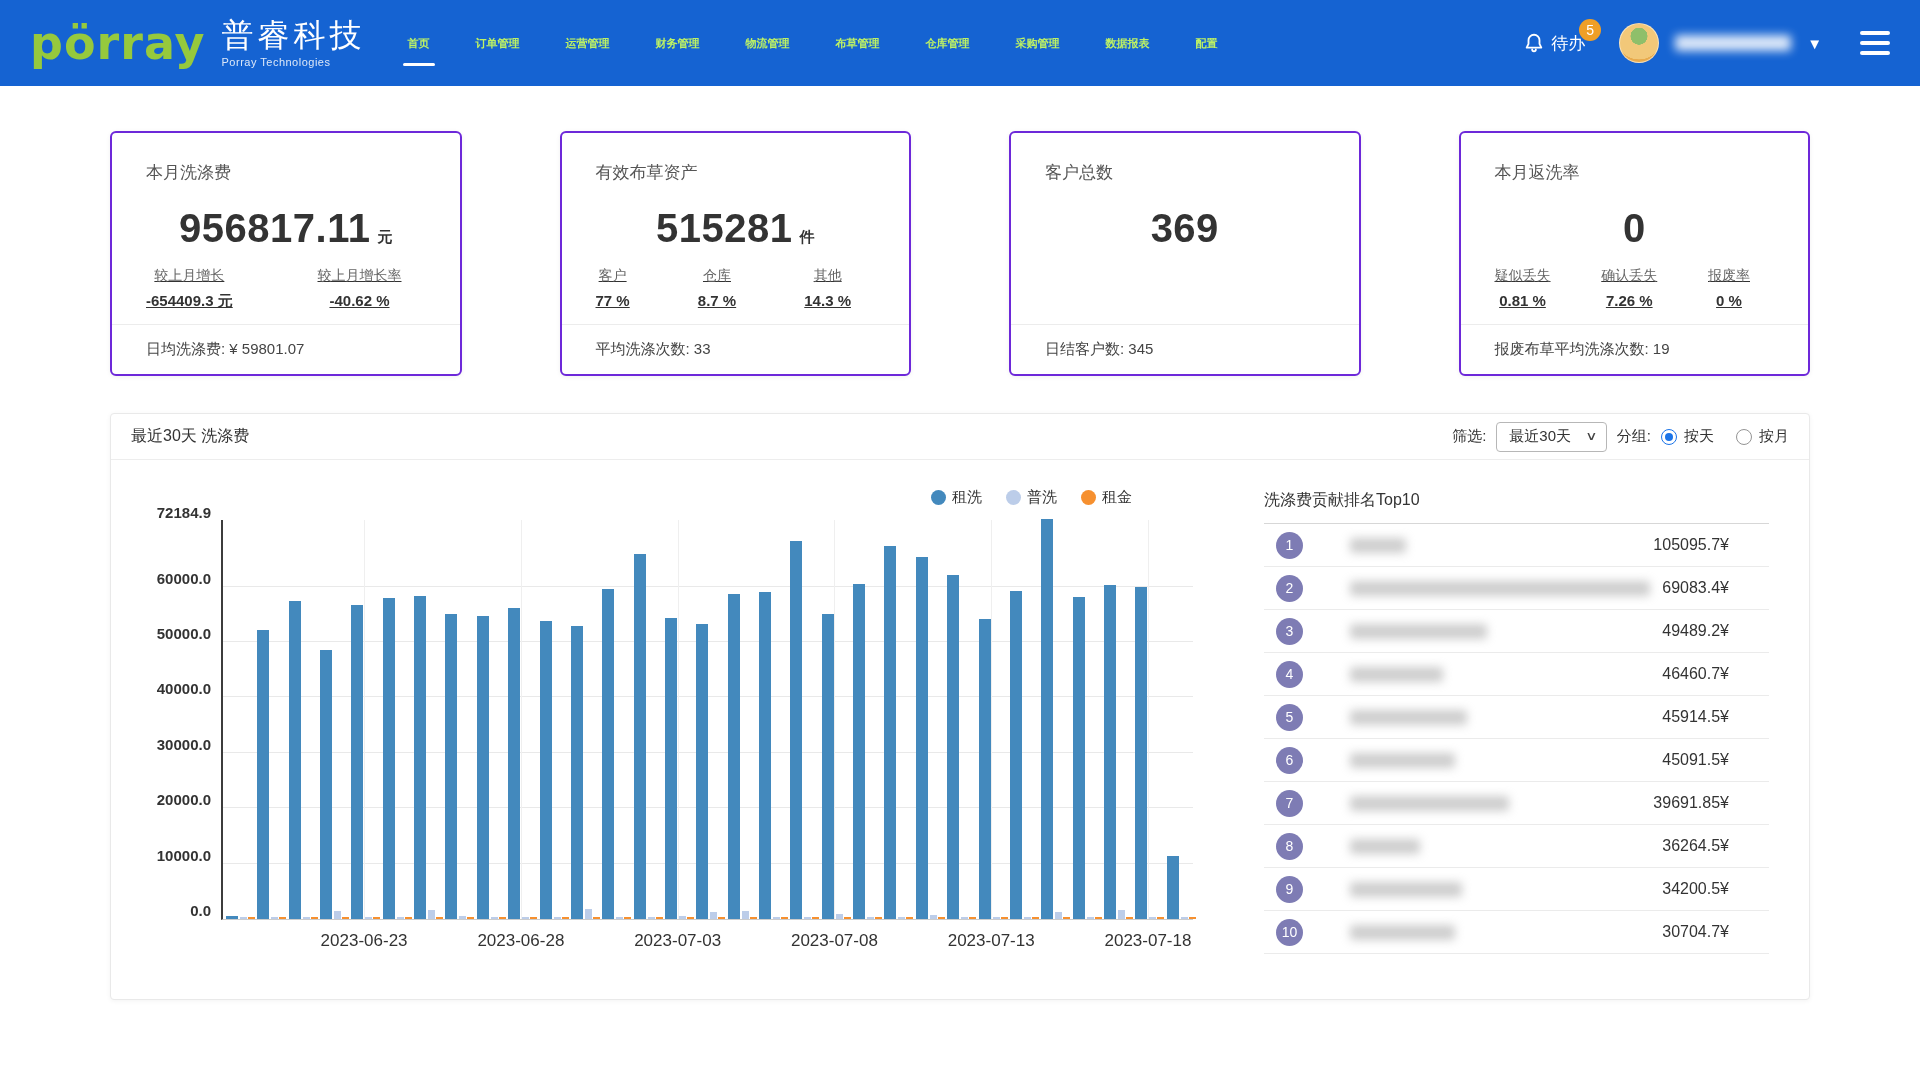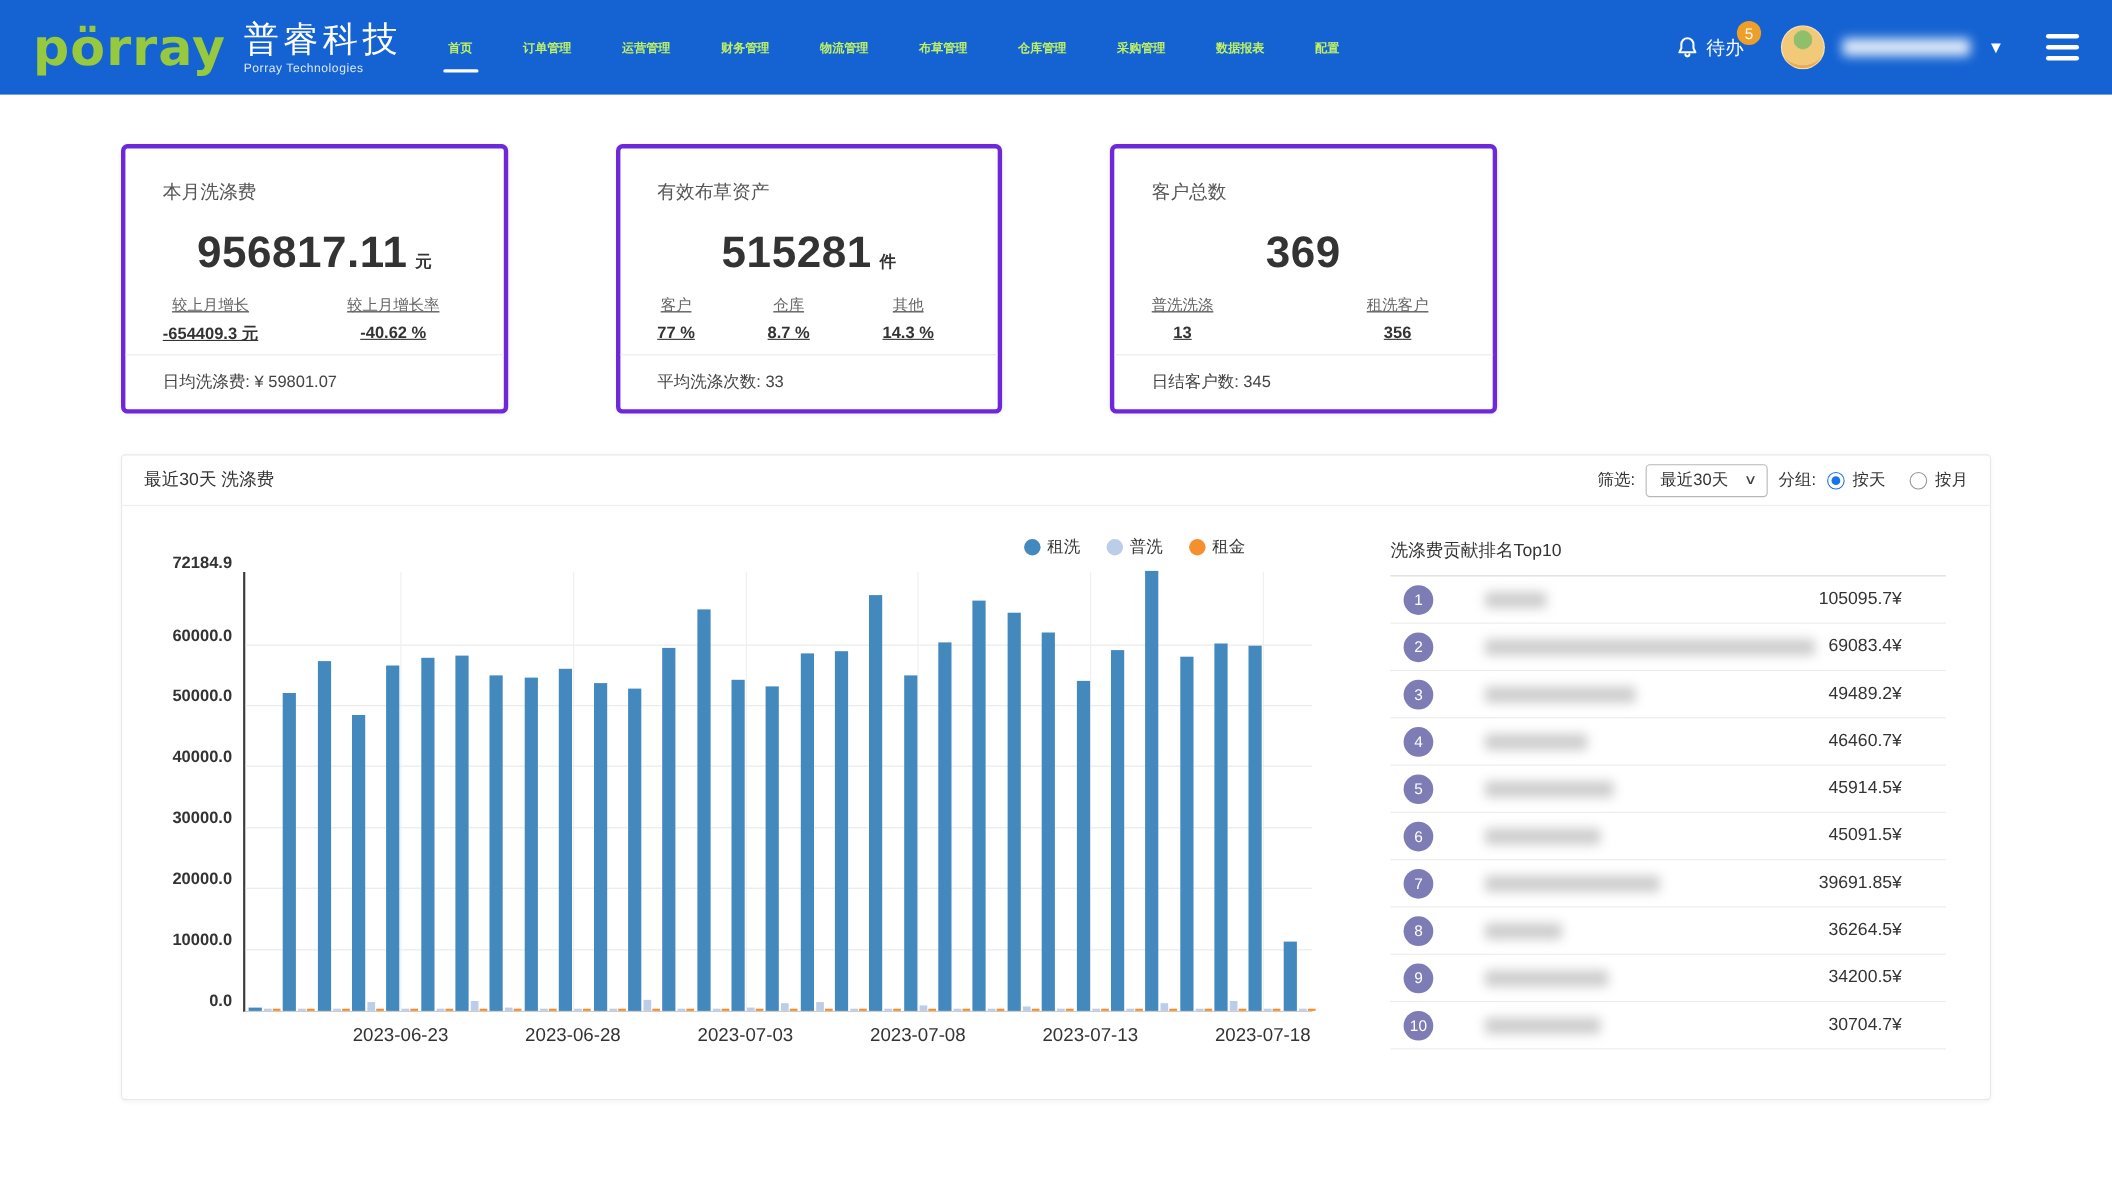--- a/index.html
+++ b/index.html
@@ -55,21 +55,21 @@
   .burger { width:30px; display:flex; flex-direction:column; gap:6px; cursor:pointer; margin-left:22px; }
   .burger span { display:block; height:4px; background:#fff; border-radius:2px; }
 
   
   .cards {
     display:grid; grid-template-columns:repeat(4, 1fr); gap:98px;
     margin:45px 110px 0;
   }
   .card {
     position:relative; height:245px;
-    border:4px solid #6d28d9; border-radius:6px;
+    border:2px solid #6d28d9; border-radius:6px;
     box-shadow:0 1px 5px rgba(0,0,0,.06);
     background:#fff;
   }
   .card-title { font-size:17px; color:#555; padding:28px 34px 0; }
   .card-value-row { text-align:center; margin-top:22px; color:#333; white-space:nowrap; }
   .card-value { font-size:40px; font-weight:bold; letter-spacing:.5px; }
   .card-unit { font-size:15px; font-weight:bold; margin-left:7px; }
   .card-stats { display:flex; justify-content:space-between; padding:0 58px 0 34px; margin-top:16px; }
   .stat { text-align:center;text-decoration:underline; }
   .stat-label { font-size:14px; color:#666; }
@@ -210,31 +210,40 @@
         <div class="stat">
           <div class="stat-label">其他</div>
           <div class="stat-value">14.3 %</div>
         </div>
       </div>
       <div class="card-footer">平均洗涤次数: 33</div>
     </div>
     <div class="card">
       <div class="card-title">客户总数</div>
       <div class="card-value-row"><span class="card-value">369</span></div>
+      <div class="card-footer">日结客户数: 345</div>
+    </div>
+    <div class="card">
+      <div class="card-title">本月返洗率</div>
+      <div class="card-value-row"><span class="card-value">0</span></div>
       <div class="card-stats">
         <div class="stat">
-          <div class="stat-label">普洗洗涤</div>
-          <div class="stat-value">13</div>
-        </div>
-        <div class="stat">
-          <div class="stat-label">租洗客户</div>
-          <div class="stat-value">356</div>
-        </div>
-      </div>
-      <div class="card-footer">日结客户数: 345</div>
+          <div class="stat-label">疑似丢失</div>
+          <div class="stat-value">0.81 %</div>
+        </div>
+        <div class="stat">
+          <div class="stat-label">确认丢失</div>
+          <div class="stat-value">7.26 %</div>
+        </div>
+        <div class="stat">
+          <div class="stat-label">报废率</div>
+          <div class="stat-value">0 %</div>
+        </div>
+      </div>
+      <div class="card-footer">报废布草平均洗涤次数: 19</div>
     </div>
   </section>
 
 <section class="panel">
   <div class="panel-header">
     <div class="panel-title">最近30天 洗涤费</div>
     <div class="filters">
       <span>筛选:</span>
       <div class="select">
         <span>最近30天</span>

